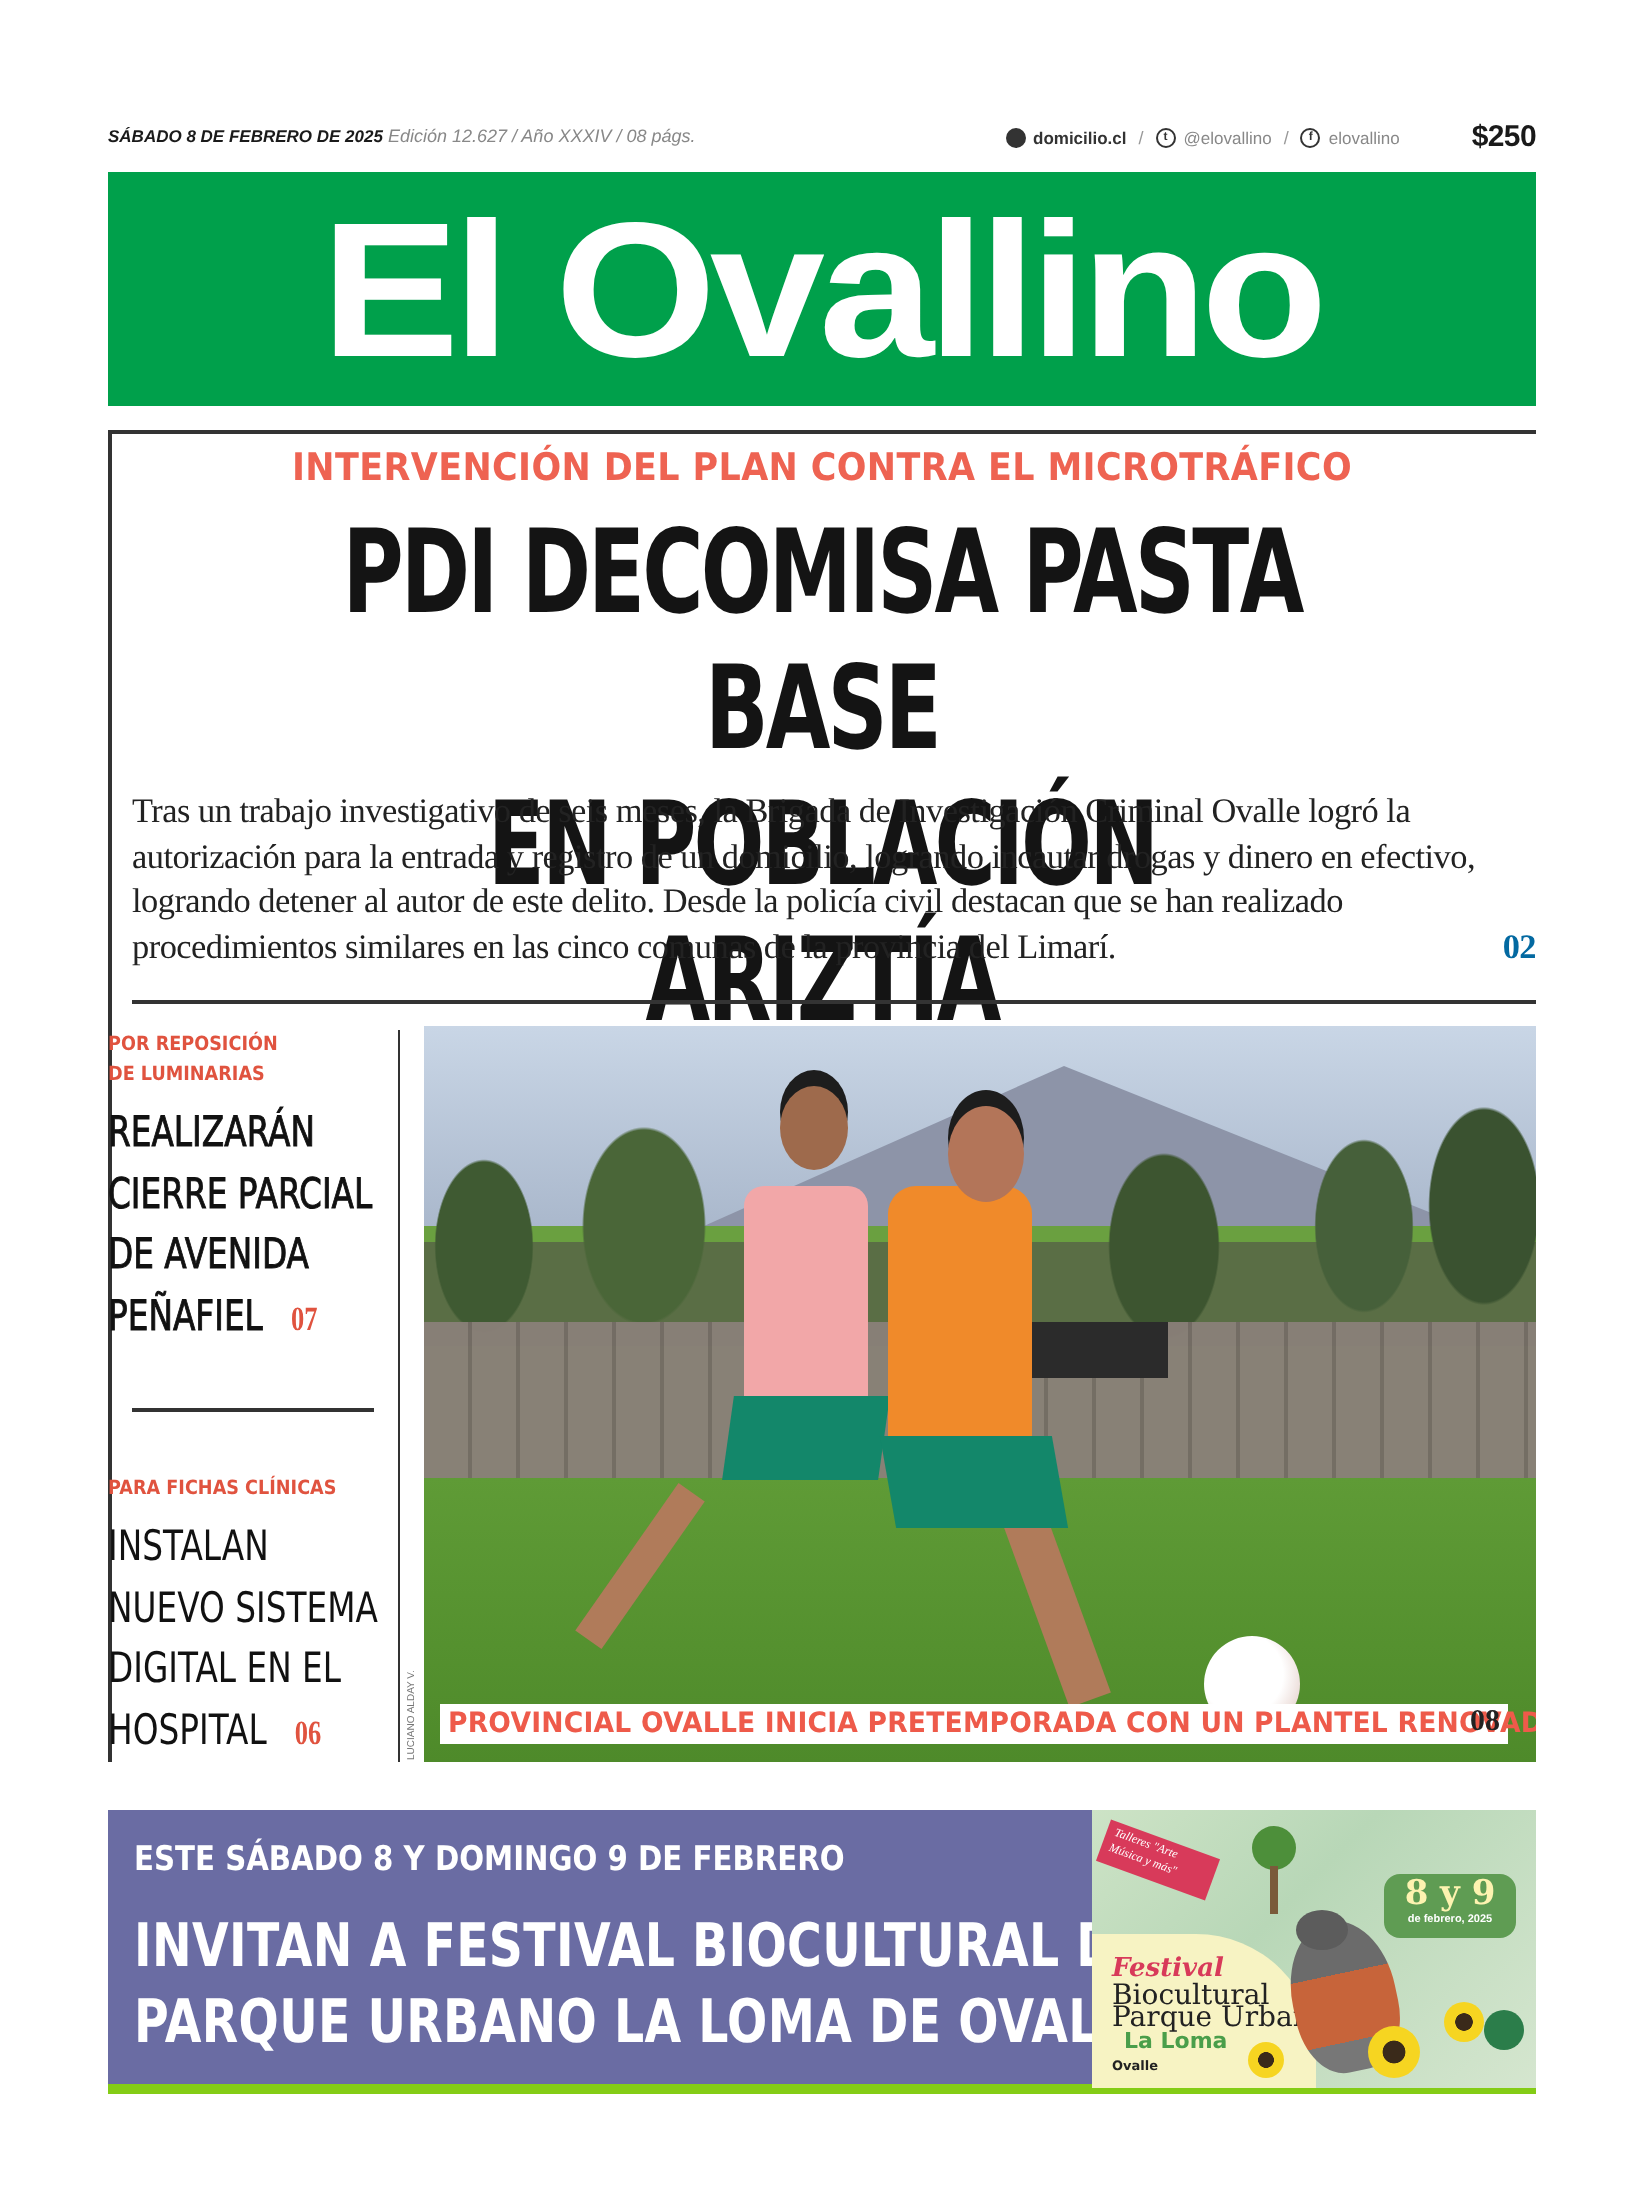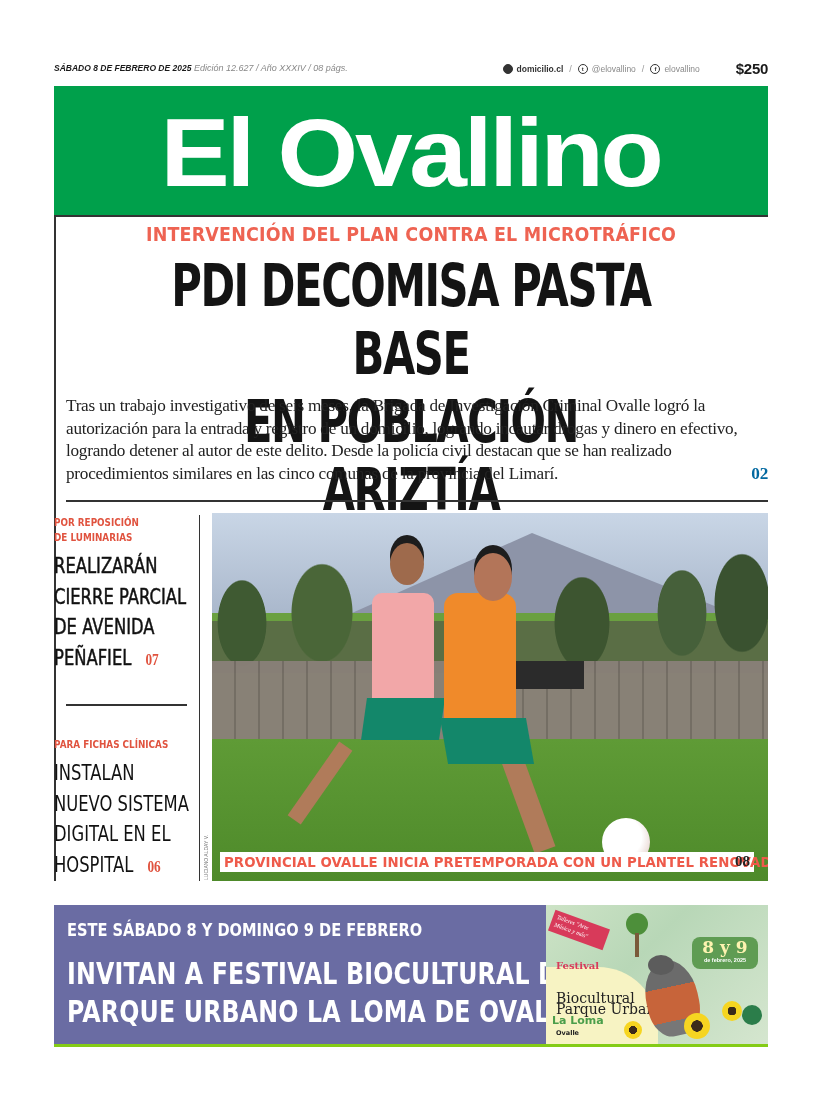--- a/index.html
+++ b/index.html
@@ -10,21 +10,21 @@
   .topbar .date { font-weight: bold; color: #1a1a1a; font-size: 8.5px; }
   .topbar .left { position: absolute; left: 0; top: 3px; font-style: italic; }
   .topbar .right { position: absolute; right: 0; top: 0; display: flex; align-items: center; gap: 4px; }
   .topbar .site { font-weight: bold; color: #333; font-size: 8.5px; }
   .topbar .sep { color: #999; margin: 0 2px; }
   .topbar .ico { display: inline-block; width: 10px; height: 10px; border-radius: 50%; border: 1.3px solid #333; font-size: 6px; line-height: 8px; text-align: center; color: #333; font-weight: bold; }
   .topbar .ico.globe { background: #333; border-color: #333; }
   .topbar .social { font-size: 8.5px; color: #888; }
   .topbar .price { font-weight: bold; font-size: 15px; color: #1a1a1a; margin-left: 32px; letter-spacing: -0.3px; }
 
-  .masthead { position: absolute; left: 54px; top: 86px; width: 714px; height: 131px; background: #00a04b; display: flex; align-items: center; justify-content: center; }
+  .masthead { position: absolute; left: 54px; top: 86px; width: 714px; height: 117px; background: #00a04b; display: flex; align-items: center; justify-content: center; }
   .masthead .logo { color: #fff; font-family: "Liberation Sans", sans-serif; font-weight: bold; font-size: 96px; letter-spacing: -3px; transform: scaleX(1.08); line-height: 1; margin-top: 2px; }
 
   .frame-top { position: absolute; left: 54px; top: 215px; width: 714px; height: 1.5px; background: #333; }
   .frame-left { position: absolute; left: 54px; top: 215px; width: 1.5px; height: 666px; background: #333; }
 
   .kicker { position: absolute; left: 54px; top: 223px; width: 714px; text-align: center; font-family: "DejaVu Sans", sans-serif; font-weight: bold; font-size: 19px; color: #ee6352; letter-spacing: 0.2px; transform: scaleX(0.92); }
   .headline { position: absolute; left: 54px; top: 252px; width: 714px; text-align: center; font-family: "DejaVu Sans", sans-serif; font-weight: bold; font-size: 58px; line-height: 68px; color: #141414; letter-spacing: -2px; }
   .headline span { display: block; transform: scaleX(0.72); transform-origin: center; }
 
   .lede { position: absolute; left: 66px; top: 395px; width: 704px; font-family: "Liberation Serif", serif; font-size: 17.2px; line-height: 22.5px; color: #222; letter-spacing: -0.25px; }
@@ -63,30 +63,30 @@
   .photo .p2-bib { position: absolute; left: 232px; top: 80px; width: 72px; height: 145px; background: #f08a2a; border-radius: 14px 14px 6px 6px; }
   .photo .p2-head { position: absolute; left: 262px; top: 40px; width: 38px; height: 48px; background: #b37559; border-radius: 50%; box-shadow: 0 -8px 0 #1d1d1d; }
   .photo .p2-shorts { position: absolute; left: 232px; top: 205px; width: 86px; height: 46px; background: #13876a; transform: skewX(10deg); }
   .photo .p2-leg { position: absolute; left: 305px; top: 240px; width: 22px; height: 100px; background: #b07b5a; transform: rotate(-20deg); }
   .photo .ball { position: absolute; left: 390px; top: 305px; width: 48px; height: 48px; border-radius: 50%; background: radial-gradient(circle at 40% 40%, #fff 50%, #d7b8b0 100%); }
   .photo .caption { position: absolute; left: 8px; top: 339px; background: #fff; padding: 1px 4px 0 4px; height: 20px; white-space: nowrap; }
   .photo .caption .txt { font-family: "DejaVu Sans", sans-serif; font-weight: bold; font-size: 14px; color: #ee5a4a; letter-spacing: 0.1px; display: inline-block; transform: scaleX(0.95); transform-origin: left; }
   .photo .caption .pg { font-family: "Liberation Serif", serif; font-weight: bold; font-size: 15px; color: #222; position: absolute; right: 4px; top: 1px; }
   .photo .caption { width: 534px; }
 
-  .banner { position: absolute; left: 54px; top: 905px; width: 714px; height: 142px; background: #6a6ca3; border-bottom: 3px solid #84cc16; }
+  .banner { position: absolute; left: 54px; top: 905px; width: 714px; height: 142px; background: #6a6ca3; border-bottom: 5px solid #84cc16; }
   .banner .kick { position: absolute; left: 13px; top: 15px; font-family: "DejaVu Sans", sans-serif; font-weight: bold; font-size: 17px; color: #fff; white-space: nowrap; transform: scaleX(0.86); transform-origin: left; }
   .banner .title { position: absolute; left: 13px; top: 50px; font-family: "DejaVu Sans", sans-serif; font-weight: bold; font-size: 30px; line-height: 38px; color: #fff; white-space: nowrap; transform: scaleX(0.79); transform-origin: left; letter-spacing: 0.2px; }
   .banner .title .pg { font-family: "Liberation Serif", serif; font-size: 17px; font-weight: normal; margin-left: 6px; }
   .poster { position: absolute; left: 492px; top: 0; width: 222px; height: 139px; overflow: hidden; background: linear-gradient(135deg, #cde3c6, #b8d7b7 40%, #d5e6cf); }
   .poster .ribbon { position: absolute; left: 4px; top: 14px; width: 58px; height: 22px; background: #d83a5a; transform: rotate(20deg); color: #fff; font-size: 6px; font-family: "Liberation Serif", serif; font-style: italic; padding: 2px 4px; line-height: 8px; }
   .poster .bubble { position: absolute; left: 0; top: 62px; width: 112px; height: 77px; background: #f7f3c3; border-radius: 0 60px 0 0; }
-  .poster .fest { position: absolute; left: 10px; top: 55px; font-family: "DejaVu Serif", serif; font-weight: bold; font-size: 10px; color: #d83a5a; }
+  .poster .fest { position: absolute; left: 10px; top: 72px; font-family: "DejaVu Serif", serif; font-weight: bold; font-size: 13px; color: #d83a5a; font-style: italic; }
   .poster .l2 { position: absolute; left: 10px; top: 88px; font-family: "DejaVu Serif", serif; font-weight: normal; font-size: 14px; color: #222; line-height: 11px; white-space: nowrap; }
-  .poster .l3 { position: absolute; left: 6px; top: 109px; font-family: "DejaVu Sans", sans-serif; font-weight: bold; font-size: 11px; color: #4a9e4a; }
+  .poster .l3 { position: absolute; left: 16px; top: 109px; font-family: "DejaVu Sans", sans-serif; font-weight: bold; font-size: 11px; color: #4a9e4a; }
   .poster .l4 { position: absolute; left: 10px; top: 124px; font-family: "DejaVu Sans", sans-serif; font-weight: bold; font-size: 6.5px; color: #222; }
   .poster .datebox { position: absolute; left: 146px; top: 32px; width: 66px; height: 32px; background: #5f9c53; border-radius: 8px; color: #fdf3b0; text-align: center; }
   .poster .datebox .big { font-family: "DejaVu Serif", serif; font-weight: bold; font-size: 17px; line-height: 20px; }
   .poster .datebox .small { font-size: 5.5px; font-weight: bold; color: #fff; }
   .poster .bird { position: absolute; left: 100px; top: 55px; width: 52px; height: 76px; border-radius: 50% 50% 40% 40%; background: linear-gradient(#6b6b6b 0 35%, #c7643a 35% 80%, #777 80%); transform: rotate(-12deg); }
   .poster .bird-head { position: absolute; left: 102px; top: 50px; width: 26px; height: 20px; border-radius: 50%; background: #5c5c5c; }
   .poster .flower { position: absolute; width: 26px; height: 26px; border-radius: 50%; background: radial-gradient(circle, #3a2a1a 30%, #f6d521 32%); }
   .poster .logo-c { position: absolute; left: 196px; top: 100px; width: 20px; height: 20px; border-radius: 50%; background: #2b7d4a; }
   .poster .tree { position: absolute; left: 80px; top: 8px; width: 22px; height: 22px; border-radius: 50%; background: #4d8f3a; }
   .poster .trunk { position: absolute; left: 89px; top: 28px; width: 4px; height: 24px; background: #7a5a3a; }

